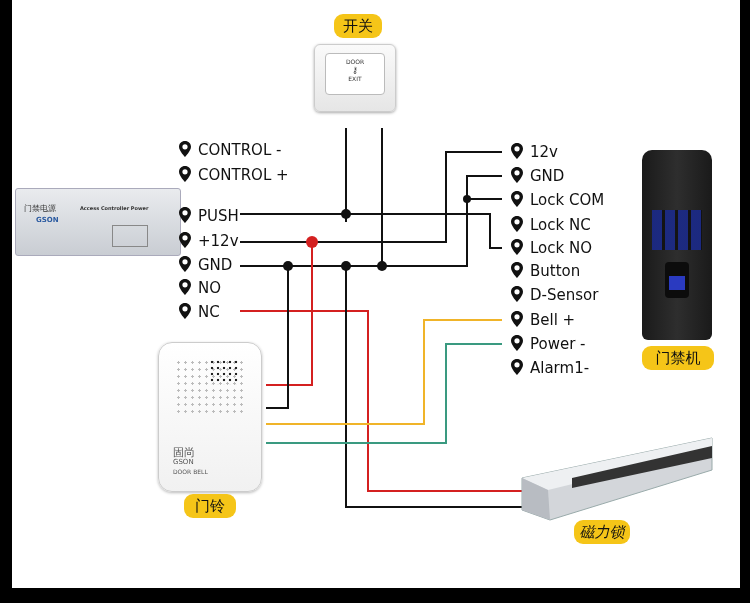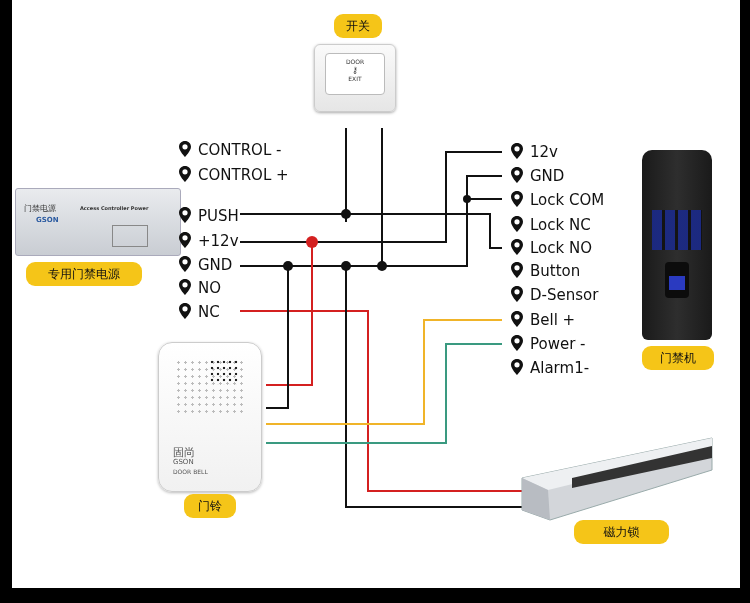--- a/index.html
+++ b/index.html
@@ -1,21 +1,21 @@
 <!DOCTYPE html>
 <html><head>
 <meta charset="utf-8">
 <style>
   html,body{margin:0;padding:0;}
   body{width:750px;height:603px;position:relative;background:#000;overflow:hidden;
        font-family:"DejaVu Sans","Liberation Sans",sans-serif;}
   #canvas{position:absolute;left:12px;top:0;width:728px;height:588px;background:#fff;}
   .lbl{position:absolute;font-size:15px;color:#111;white-space:nowrap;line-height:18px;}
   .lbl .pin{display:inline-block;width:14px;height:16px;vertical-align:-3px;margin-right:6px;}
-  .tag{position:absolute;background:#f5c518;border-radius:9px;color:#111;font-size:12px;
+  .tag{position:absolute;background:#f5c518;border-radius:9px;color:#111;font-size:15px;
        text-align:center;line-height:24px;height:24px;}
   svg{position:absolute;left:0;top:0;}
 </style>
 </head>
 <body>
 
 <div id="canvas">
 
   <svg id="wires" width="728" height="588">
     <g fill="none" stroke-width="2">
@@ -58,21 +58,20 @@
       <div>EXIT</div>
     </div>
   </div>
 
   <div style="position:absolute;left:3px;top:188px;width:136px;height:66px;background:linear-gradient(#e9ebee,#c9cdd3);border:1px solid #aab;border-radius:3px;padding-left:28px;">
     <div style="position:absolute;left:8px;top:14px;font-size:8px;color:#333;">门禁电源</div>
     <div style="position:absolute;left:64px;top:16px;font-size:5px;font-weight:bold;color:#333;">Access Controller Power</div>
     <div style="position:absolute;left:20px;top:27px;font-size:7px;font-weight:bold;color:#2a5aa0;">GSON</div>
     <div style="position:absolute;left:96px;top:36px;width:34px;height:20px;border:1px solid #888;"></div>
   </div>
-  <div class="tag" style="left:14px;top:262px;width:116px;">专用门禁电源</div>
 
   <div id="ps-labels">
       <div class="lbl" style="left: 166px; top: 141px;"><span class="pin"><svg viewBox="0 0 14 16" width="14" height="16">
             <path d="M7 0C3.5 0 1 2.6 1 5.8 1 10 7 16 7 16s6-6 6-10.2C13 2.6 10.5 0 7 0zm0 8.4a2.6 2.6 0 1 1 0-5.2 2.6 2.6 0 0 1 0 5.2z" fill="#111"></path>
           </svg></span><span>CONTROL -</span></div>
       <div class="lbl" style="left: 166px; top: 166px;"><span class="pin"><svg viewBox="0 0 14 16" width="14" height="16">
             <path d="M7 0C3.5 0 1 2.6 1 5.8 1 10 7 16 7 16s6-6 6-10.2C13 2.6 10.5 0 7 0zm0 8.4a2.6 2.6 0 1 1 0-5.2 2.6 2.6 0 0 1 0 5.2z" fill="#111"></path>
           </svg></span><span>CONTROL +</span></div>
       <div class="lbl" style="left: 166px; top: 207px;"><span class="pin"><svg viewBox="0 0 14 16" width="14" height="16">
             <path d="M7 0C3.5 0 1 2.6 1 5.8 1 10 7 16 7 16s6-6 6-10.2C13 2.6 10.5 0 7 0zm0 8.4a2.6 2.6 0 1 1 0-5.2 2.6 2.6 0 0 1 0 5.2z" fill="#111"></path>
@@ -140,14 +139,14 @@
     <div style="position:absolute;left:14px;top:125px;font-size:6px;color:#555;">DOOR BELL</div>
   </div>
   <div class="tag" style="left:172px;top:494px;width:52px;">门铃</div>
 
   <svg width="728" height="588">
     <polygon points="510,478 700,438 700,470 538,520 510,510" fill="#d3d6da" stroke="#9aa" stroke-width="1"></polygon>
     <polygon points="510,478 700,438 700,450 536,490" fill="#eef0f2"></polygon>
     <polygon points="560,478 700,446 700,458 560,488" fill="#333"></polygon>
     <polygon points="510,478 536,490 538,520 510,510" fill="#b8bcc2"></polygon>
   </svg>
-  <div class="tag" style="left:562px;top:520px;width:95px;">磁力锁</div>
+  <div class="tag" style="left:562px;top:520px;width:56px;font-style:italic;">磁力锁</div>
 </div>
 
 </body></html>

